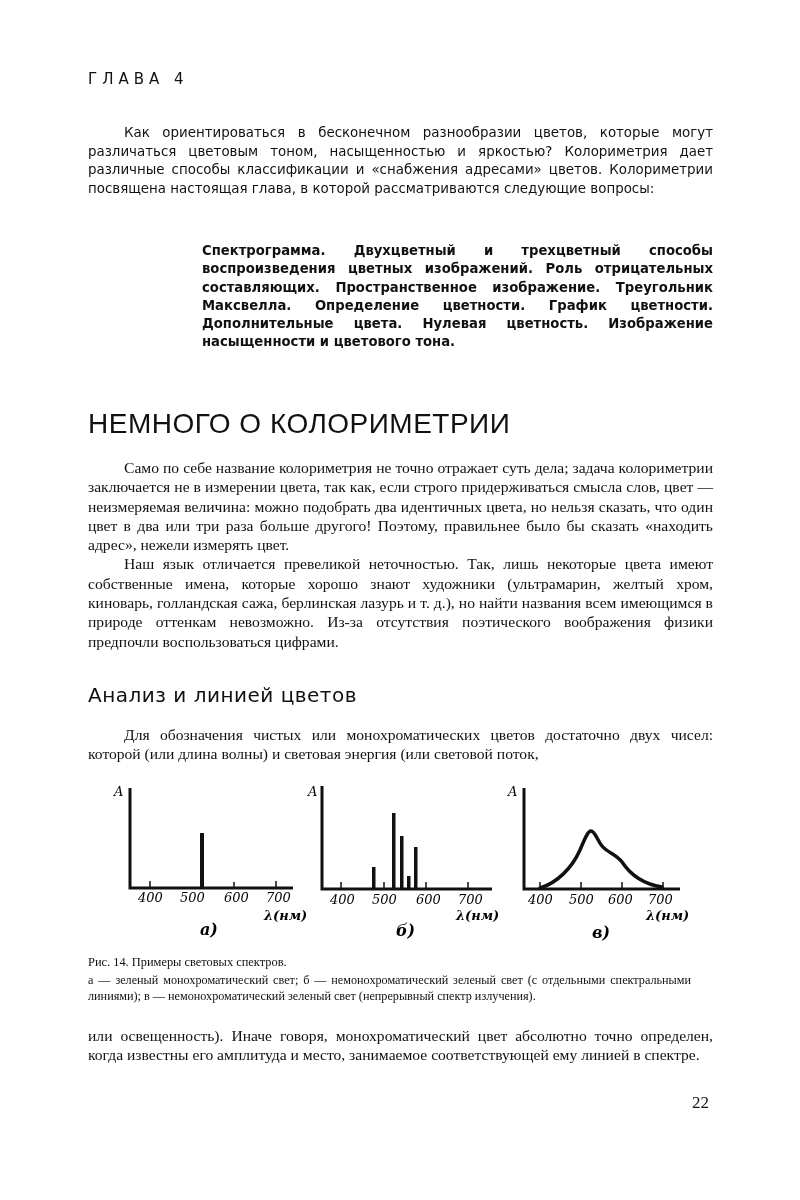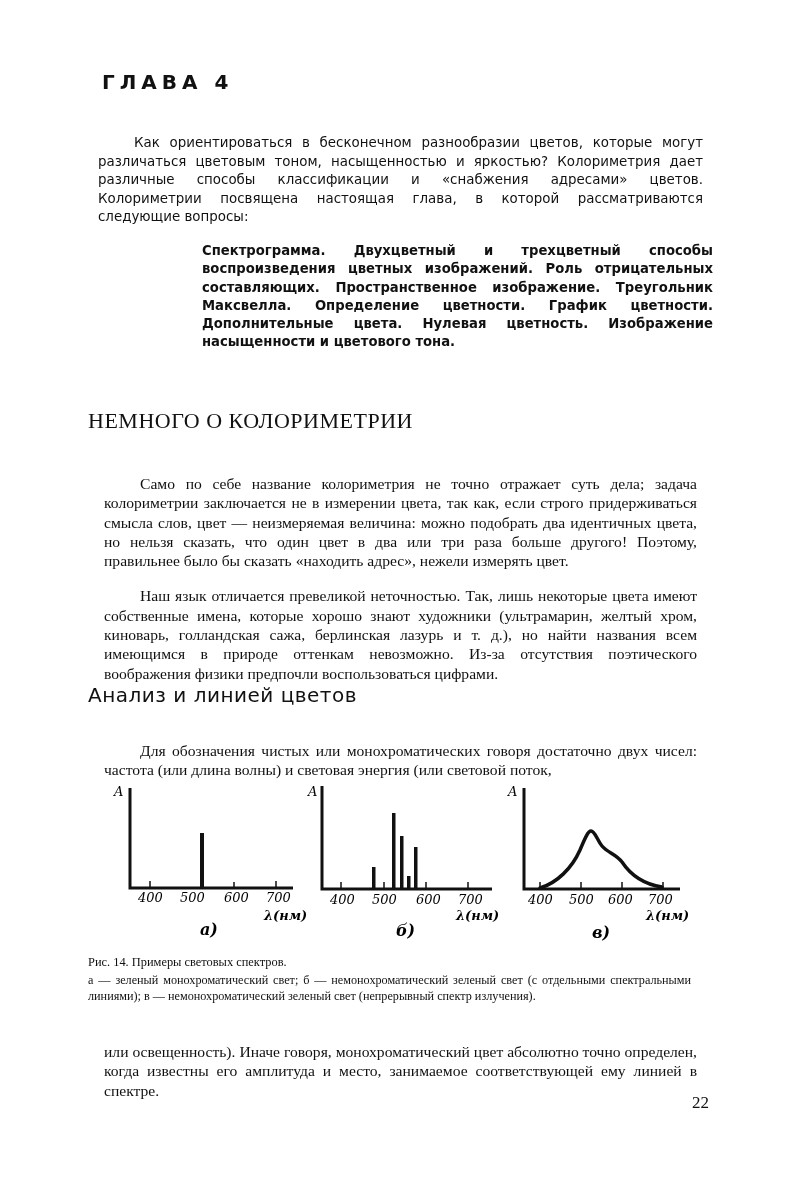--- a/index.html
+++ b/index.html
@@ -1,24 +1,24 @@
 <!DOCTYPE html>
 <html><head>
 <meta charset="utf-8">
 <style>
   html,body{margin:0;padding:0;background:#fff;}
   body{width:800px;height:1200px;position:relative;overflow:hidden;color:#111;}
   .abs{position:absolute;}
-  .chapter{left:102px;top:70px;font-family:"DejaVu Sans",sans-serif;font-weight:bold;font-size:20px;letter-spacing:5px;}
+  .chapter{left:88px;top:70px;font-family:"DejaVu Sans",sans-serif;font-weight:normal;font-size:15px;letter-spacing:5px;}
   .intro{left:88px;top:124px;width:625px;font-family:"DejaVu Sans",sans-serif;font-size:13.4px;line-height:18.5px;text-align:justify;}
-  .intro p{margin:10px;text-indent:36px;}
+  .intro p{margin:0;text-indent:36px;}
   .topics{left:202px;top:217px;width:511px;font-family:"DejaVu Sans",sans-serif;font-weight:bold;font-size:13.2px;line-height:18.3px;text-align:justify;margin-top:25px;}
-  .h1{left:88px;top:408px;font-family:Liberation Serif, serif;font-size:22px;letter-spacing:0.5px;}
+  .h1{left:88px;top:408px;font-family:Liberation Sans, sans-serif;font-size:28px;letter-spacing:0.5px;}
   .body{left:88px;width:625px;font-family:"Liberation Serif",serif;font-size:15.6px;line-height:19.3px;text-align:justify;}
-  .body p{margin:16px;text-indent:36px;}
+  .body p{margin:0;text-indent:36px;}
   .h2{left:88px;top:683px;font-family:"DejaVu Sans",sans-serif;font-size:20px;letter-spacing:0.5px;}
   .fig{top:778px;}
   .fig svg{overflow:visible;}
   .ax{font-family:"DejaVu Serif",serif;font-style:italic;font-size:13px;}
   .cap-title{left:88px;top:955px;font-family:"Liberation Serif",serif;font-weight:normal;font-size:12.4px;}
   .cap-text{left:88px;top:972px;width:603px;font-family:"Liberation Serif",serif;font-size:12.2px;line-height:16px;text-align:justify;}
   .pagenum{left:692px;top:1093px;font-family:"Liberation Serif",serif;font-size:17px;}
 </style>
 </head>
 <body>
@@ -34,21 +34,21 @@
 <div class="abs h1">НЕМНОГО О КОЛОРИМЕТРИИ</div>
 
 <div class="abs body" style="top:458px;">
   <p>Само по себе название колориметрия не точно отражает суть дела; задача колориметрии заключается не в измерении цвета, так как, если строго придерживаться смысла слов, цвет — неизмеряемая величина: можно подобрать два идентичных цвета, но нельзя сказать, что один цвет в два или три раза больше другого! Поэтому, правильнее было бы сказать «находить адрес», нежели измерять цвет.</p>
   <p>Наш язык отличается превеликой неточностью. Так, лишь некоторые цвета имеют собственные имена, которые хорошо знают художники (ультрамарин, желтый хром, киноварь, голландская сажа, берлинская лазурь и т. д.), но найти названия всем имеющимся в природе оттенкам невозможно. Из-за отсутствия поэтического воображения физики предпочли воспользоваться цифрами.</p>
 </div>
 
 <div class="abs h2">Анализ и линией цветов</div>
 
 <div class="abs body" style="top:725px;">
-  <p>Для обозначения чистых или монохроматических говоря достаточно двух чисел: частота (или длина волны) и световая энергия (или световой поток,</p>
+  <p>Для обозначения чистых или монохроматических цветов достаточно двух чисел: которой (или длина волны) и световая энергия (или световой поток,</p>
 </div>
 
 <div class="abs fig" style="left:108px;">
   <svg width="210" height="165">
     <text x="6" y="18" class="ax">A</text>
     <path d="M22 10 V110 H185" stroke="#111" stroke-width="3" fill="none"></path>
     <path d="M42 103 V110 M126 104 V110 M168 103 V110" stroke="#111" stroke-width="1.5"></path>
     <rect x="92" y="55" width="4" height="55" fill="#111"></rect>
     <text x="30" y="124" class="ax">400</text>
     <text x="72" y="124" class="ax">500</text>

